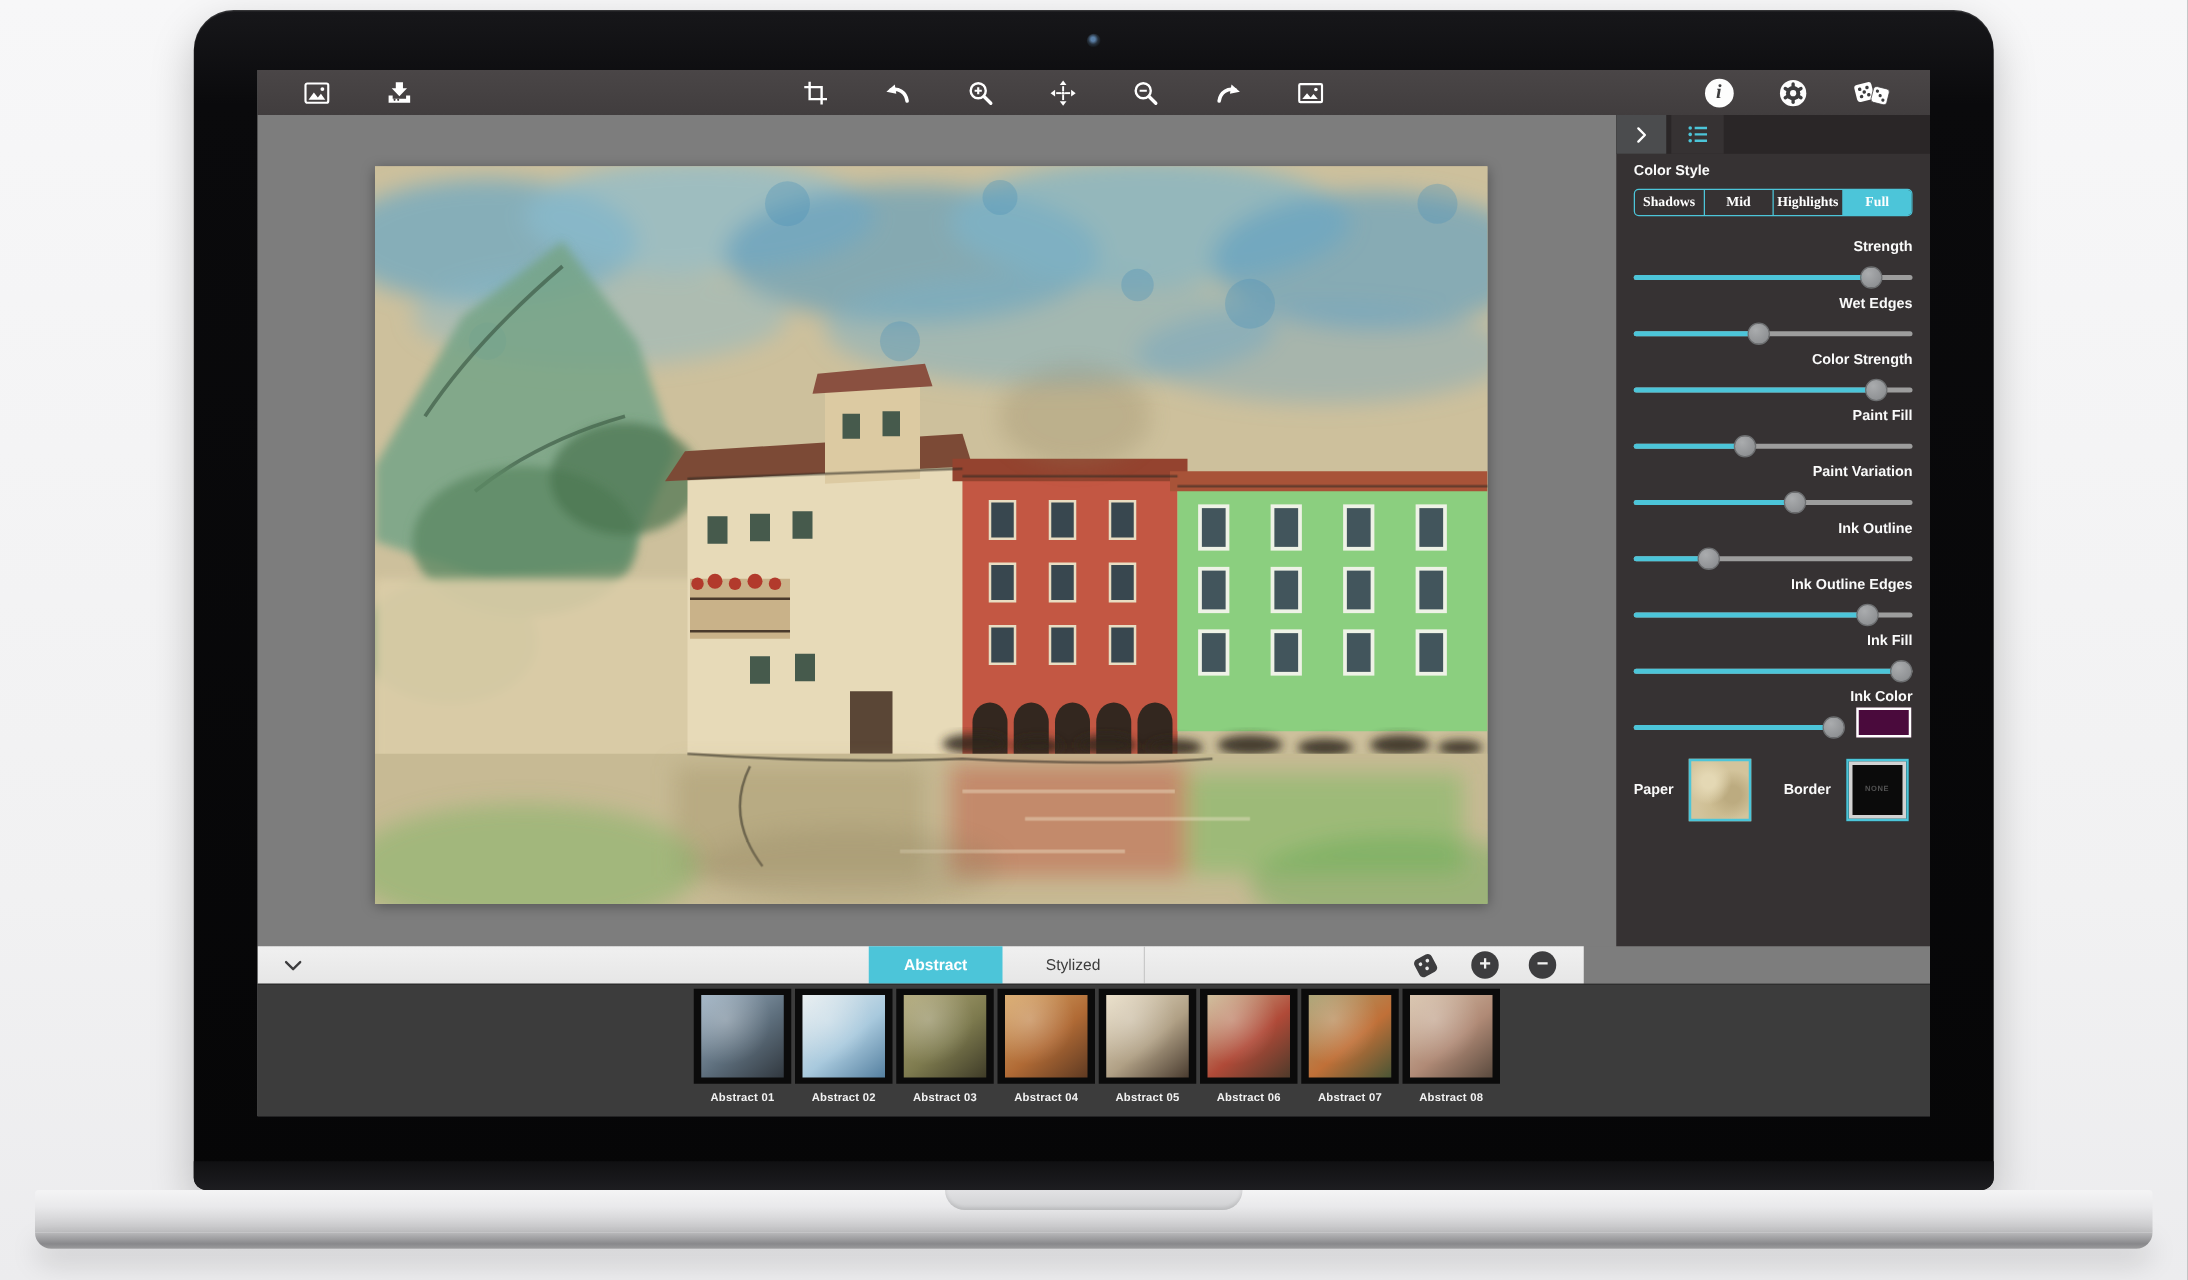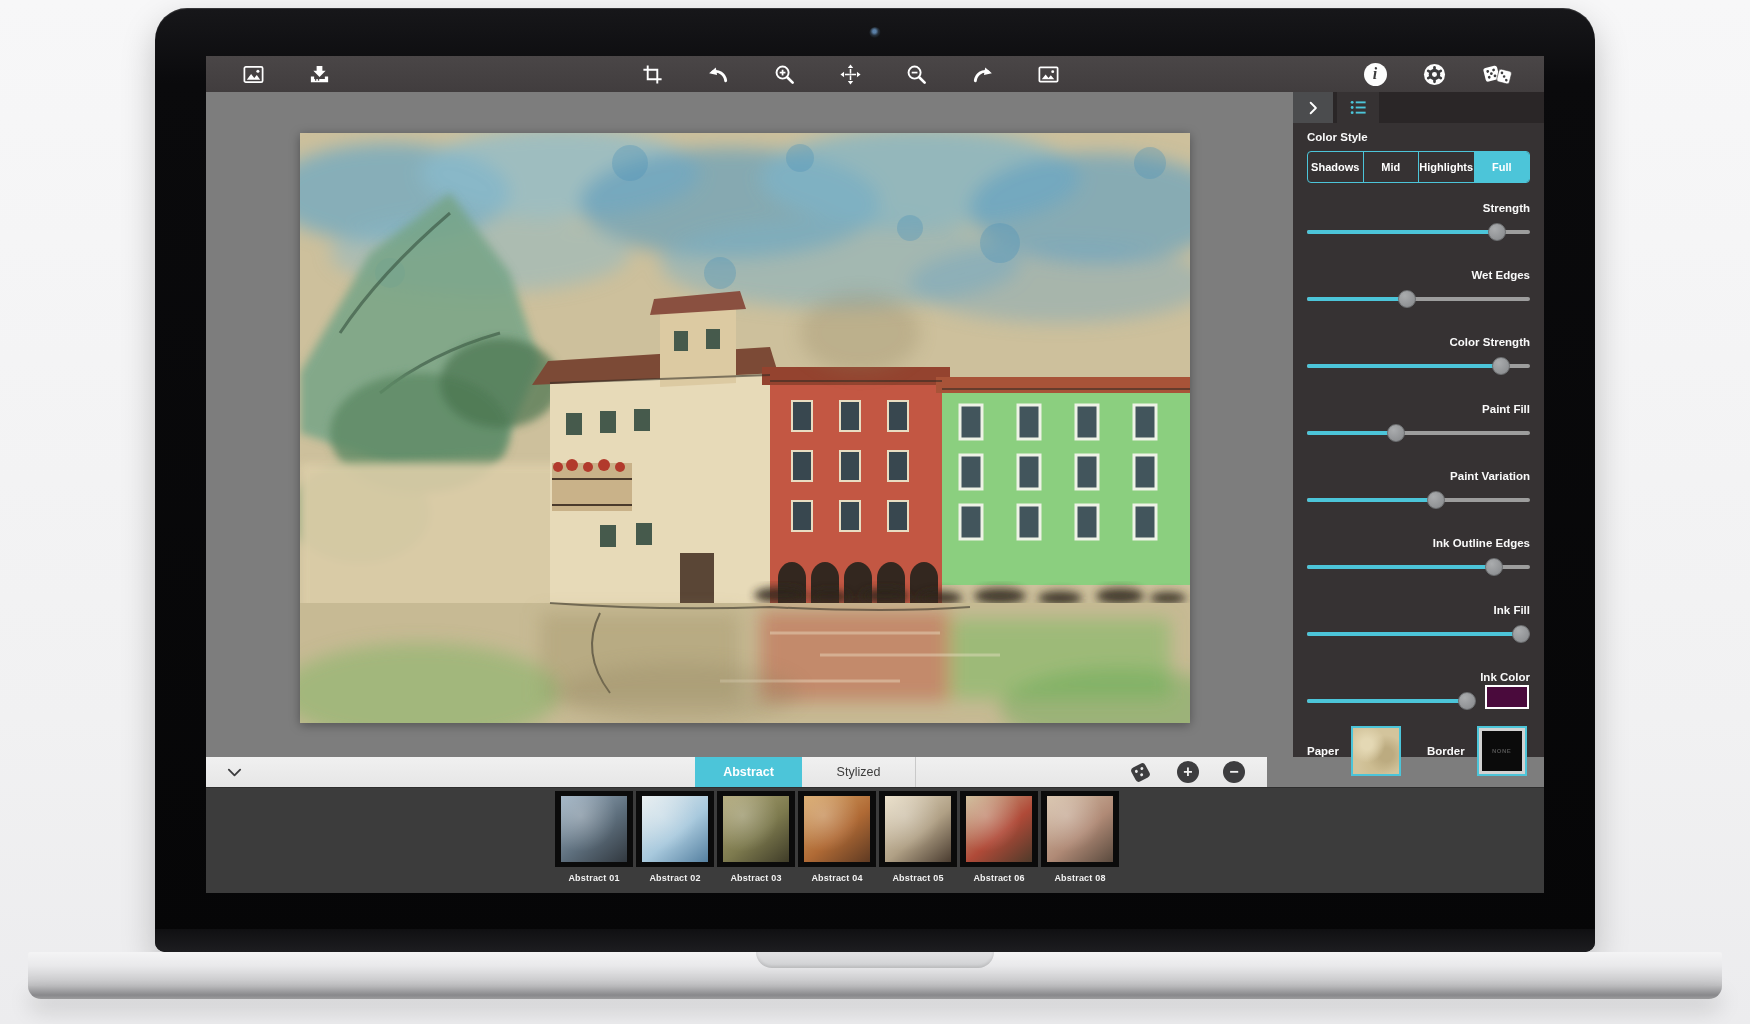--- a/index.html
+++ b/index.html
@@ -53,27 +53,27 @@
   
   .panel { position:absolute; left:1087px; top:36px; width:251px; height:665px; background:#363233; }
   .panel-header { position:relative; height:31px; background:#2a2627; }
   .collapse-btn { position:absolute; left:0; top:0; width:40px; height:31px; background:#4b4c4e;
       display:flex; align-items:center; justify-content:center; cursor:pointer; }
   .panel-tab { position:absolute; left:44px; top:0; width:42px; height:31px; background:#363233;
       display:flex; align-items:center; justify-content:center; cursor:pointer; }
   .panel-body { padding:2px 14px 0 14px; }
   .p-label { font-size:11.5px; font-weight:bold; color:#fafafa; line-height:12px; }
   .cs-label { margin-top:6px; }
-  .seg { display:flex; height:32px; margin-top:8px; border:1px solid var(--accent); border-radius:4px; overflow:hidden; }
+  .seg { display:flex; height:22px; margin-top:8px; border:1px solid var(--accent); border-radius:4px; overflow:hidden;font-family:Liberation Serif, serif; }
   .seg-opt { flex:1; display:flex; align-items:center; justify-content:center;
       font-size:11px; font-weight:bold; color:#fff; border-left:1px solid var(--accent); cursor:pointer; }
   .seg-opt:first-child { border-left:none; }
   .seg-opt.selected { background:var(--accent); }
   #sliders-container { margin-top:19px;text-align:right; }
-  .slider-group { margin-top:28px; }
+  .slider-group { margin-top:6px; }
   .slider-group:first-child { margin-top:0; }
   .slider { position:relative; height:18px; margin-top:9px; cursor:pointer; }
   .track { position:absolute; left:0; right:0; top:7px; height:4px; background:#9d9d9d; border-radius:2px; }
   .fill  { position:absolute; left:0; top:7px; height:4px; background:var(--accent); border-radius:2px; }
   .thumb { position:absolute; top:0; width:18px; height:18px; border-radius:50%;
       background:radial-gradient(circle at 35% 30%, #aaacae, #85878a); border:1px solid #6d6f71; }
   .ink-row { display:flex; align-items:center; gap:10px; }
   .ink-row .slider { flex:0 0 168px; }
   .ink-swatch { width:44px; height:24px; border:2px solid #fff; cursor:pointer; }
   .pb-row { display:flex; align-items:center; margin-top:16px; }
@@ -451,20 +451,28 @@
             </div>
             <div class="slider-group">
               <div class="p-label">Paint Variation</div>
               <div class="slider">
                 <div class="track"></div>
                 <div class="fill" style="width: 58%;"></div>
                 <div class="thumb" style="left: calc(58% - 9px);"></div>
               </div>
             </div>
             <div class="slider-group">
+              <div class="p-label">Ink Outline</div>
+              <div class="slider">
+                <div class="track"></div>
+                <div class="fill" style="width: 27%;"></div>
+                <div class="thumb" style="left: calc(27% - 9px);"></div>
+              </div>
+            </div>
+            <div class="slider-group">
               <div class="p-label">Ink Outline Edges</div>
               <div class="slider">
                 <div class="track"></div>
                 <div class="fill" style="width: 84%;"></div>
                 <div class="thumb" style="left: calc(84% - 9px);"></div>
               </div>
             </div>
             <div class="slider-group">
               <div class="p-label">Ink Fill</div>
               <div class="slider">
@@ -557,20 +565,26 @@
             <div class="fs-label">Abstract 05</div>
           </div>
           <div class="fs-item">
             <div class="fs-frame">
               <div class="fs-img" style="background: radial-gradient(circle at 30% 30%, rgba(255, 255, 255, 0.25), transparent 55%), linear-gradient(140deg, rgb(205, 187, 150) 0%, rgb(176, 74, 56) 55%, rgb(79, 58, 42) 100%);"></div>
             </div>
             <div class="fs-label">Abstract 06</div>
           </div>
           <div class="fs-item">
             <div class="fs-frame">
+              <div class="fs-img" style="background: radial-gradient(circle at 30% 30%, rgba(255, 255, 255, 0.25), transparent 55%), linear-gradient(140deg, rgb(168, 160, 112) 0%, rgb(192, 112, 56) 55%, rgb(74, 85, 53) 100%);"></div>
+            </div>
+            <div class="fs-label">Abstract 07</div>
+          </div>
+          <div class="fs-item">
+            <div class="fs-frame">
               <div class="fs-img" style="background: radial-gradient(circle at 30% 30%, rgba(255, 255, 255, 0.25), transparent 55%), linear-gradient(140deg, rgb(216, 195, 171) 0%, rgb(176, 138, 118) 55%, rgb(90, 74, 62) 100%);"></div>
             </div>
             <div class="fs-label">Abstract 08</div>
           </div>
         </div>
     </div>
 
   </div>
 
   <div class="hinge"></div>

